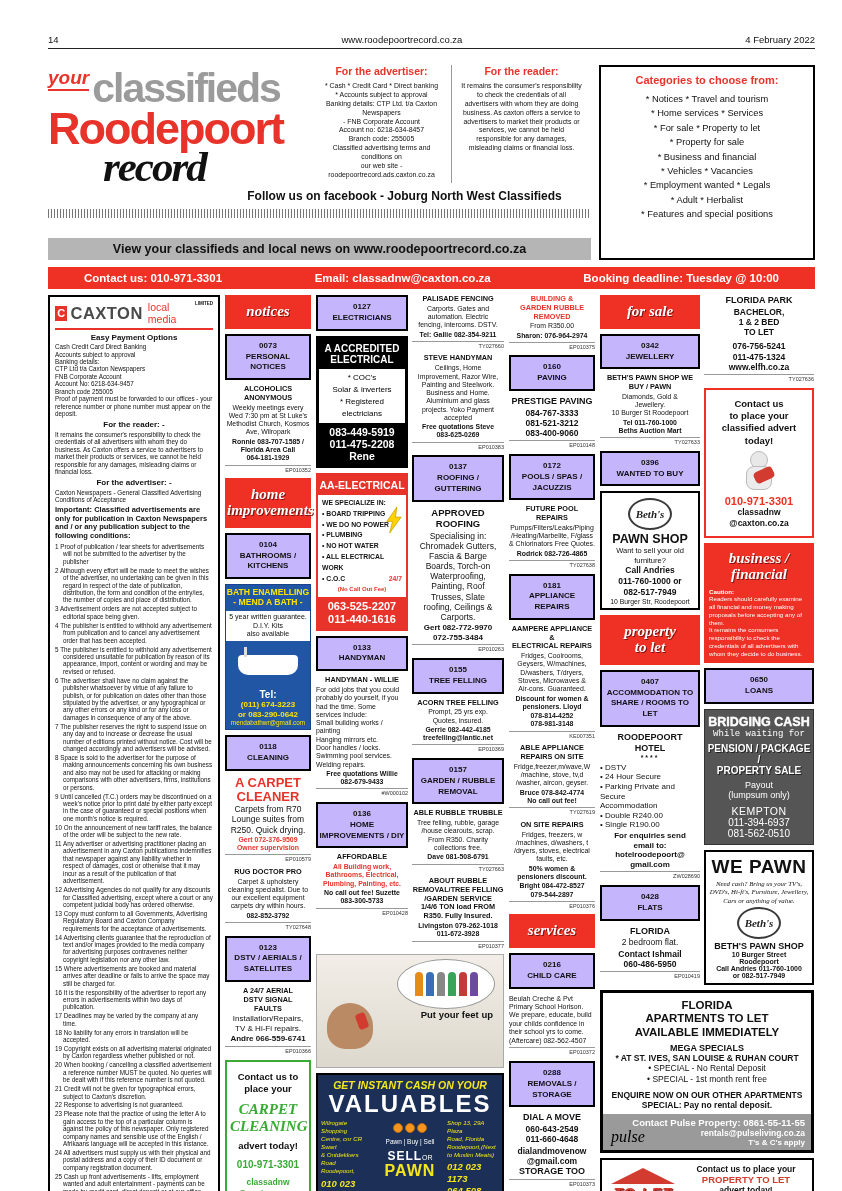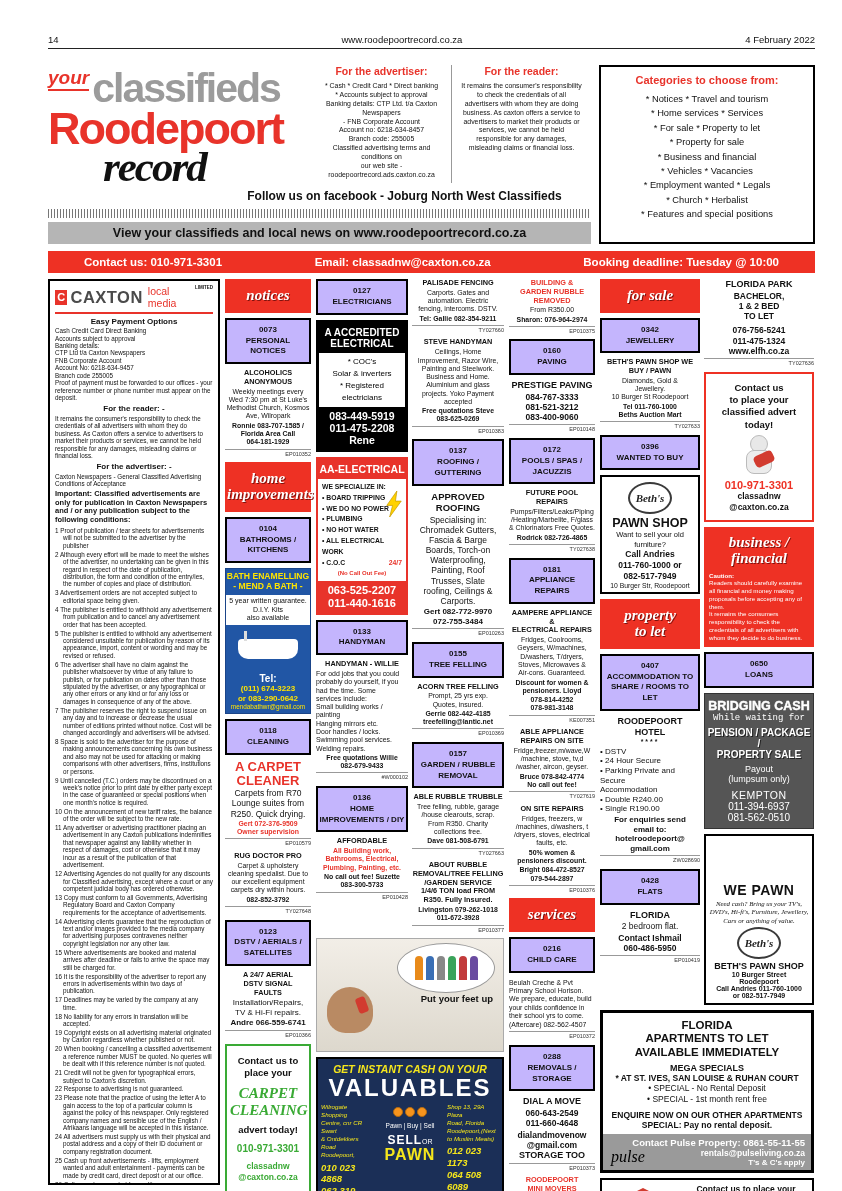--- a/index.html
+++ b/index.html
@@ -16,21 +16,21 @@
   .your{display:inline-block;color:#e8332a;font-style:italic;font-weight:bold;font-size:19px;border-bottom:2.5px solid #e8332a;margin-right:3px;vertical-align:18px;}
   .classifieds{color:#9b9b9b;font-weight:bold;font-size:41px;letter-spacing:-2px;}
   .roodep{color:#e8332a;font-weight:800;font-size:45px;letter-spacing:-2px;line-height:.95;margin-top:-4px;}
   .record{font-family:"Liberation Serif",serif;font-style:italic;font-weight:bold;font-size:43px;line-height:.75;margin-left:55px;letter-spacing:-2px;}
   .infocols{flex:1;display:flex;}
   .icol{flex:1;padding:0 8px;text-align:center;font-size:6.9px;line-height:1.3;}
   .icol.mid{border-left:1px solid #999;}
   .ititle{color:#e8332a;font-weight:bold;font-size:10.5px;margin-bottom:3px;}
   .fb{font-weight:bold;font-size:12px;text-align:center;padding:6px 0 4px 170px;}
   .barcode{height:9px;background:repeating-linear-gradient(90deg,#777 0 1px,transparent 1px 3px);margin-top:2px;}
-  .graybar{background:#b5b5b5;font-weight:bold;font-size:12.5px;text-align:center;padding:4px 0;margin-top:4px;}
+  .graybar{background:#b5b5b5;font-weight:bold;font-size:12.5px;text-align:center;padding:4px 0;margin-top:20px;}
   .catbox{width:204px;border:2px solid #000;padding:7px 4px;text-align:center;}
   .cattitle{color:#e8332a;font-weight:bold;font-size:11px;margin-bottom:6px;}
   .catlines div{font-size:9.3px;line-height:1.55;}
   
   .contactbar{background:#ee3124;color:#fff;font-weight:bold;font-size:11.5px;display:flex;justify-content:space-between;padding:5px 36px;margin-top:7px;}
   
   .main{display:flex;gap:5px;margin-top:6px;align-items:flex-start;}
   .col{display:flex;flex-direction:column;gap:5px;}
   .colA{width:172px;}
   .colB{width:86px;}
@@ -98,21 +98,21 @@
   .bizbanner .bt{font-family:"Liberation Serif",serif;font-style:italic;font-weight:bold;font-size:15px;text-align:center;line-height:1.05;text-shadow:1px 1px 0 #7d120e;}
   .bizbanner .caut{font-size:6.2px;line-height:1.25;margin-top:5px;text-align:left;}
   .bridging{background:#555;color:#fff;text-align:center;padding:5px 2px;border:1px solid #333;}
   .bridging .l1{font-weight:bold;font-size:12.5px;-webkit-text-stroke:.4px #fff;}
   .bridging .l2{font-size:9px;font-family:Liberation Mono, monospace;}
   .bridging .l3{font-weight:bold;font-size:10px;line-height:1.1;margin-top:4px;text-shadow:1px 1px 0 #222;}
   .bridging .l4{font-size:9px;margin-top:4px;line-height:1.15;}
   .bridging .l5{font-size:10.5px;margin-top:4px;letter-spacing:.5px;}
   .bridging .l6{font-size:10px;line-height:1.1;}
   .wepawn{border:2px solid #000;text-align:center;padding:4px 2px;}
-  .wepawn .wp{font-weight:bold;font-size:14px;letter-spacing:.5px;margin-top:42px;}
+  .wepawn .wp{font-weight:bold;font-size:19px;letter-spacing:.5px;}
   .wepawn .wt{font-family:"Liberation Serif",serif;font-style:italic;font-size:6.8px;line-height:1.25;margin:2px 0;}
   .bethlogo{width:40px;height:28px;border:2.5px solid #3a3a3a;border-radius:50%;margin:2px auto;display:flex;align-items:center;justify-content:center;font-family:"Liberation Serif",serif;font-style:italic;font-weight:bold;font-size:11px;color:#222;}
   .pawnshop{border:2px solid #000;text-align:center;padding:3px 2px;}
   .pawnshop .big{font-weight:bold;font-size:12.5px;}
   .pawnshop .q{font-size:7.5px;line-height:1.25;}
   .pawnshop .c{font-weight:bold;font-size:8.5px;line-height:1.3;}
   .pawnshop .a{font-size:6.8px;}
   .experts{position:relative;height:112px;border:1px solid #aaa;background:linear-gradient(180deg,#f2eee7,#ddd8cd);overflow:hidden;}
   .cloud{position:absolute;right:8px;top:4px;width:96px;height:48px;background:#fff;border:1.5px solid #999;border-radius:50%;display:flex;align-items:center;justify-content:center;gap:3px;}
   .wkr{width:8px;height:24px;border-radius:4px 4px 0 0;}
@@ -213,21 +213,21 @@
     <div class="catbox">
       <div class="cattitle">Categories to choose from:</div>
       <div class="catlines">
             <div>* Notices * Travel and tourism</div>
             <div>* Home services * Services</div>
             <div>* For sale * Property to let</div>
             <div>* Property for sale</div>
             <div>* Business and financial</div>
             <div>* Vehicles * Vacancies</div>
             <div>* Employment wanted * Legals</div>
-            <div>* Church * Herbalist</div>
+            <div>* Adult * Herbalist</div>
             <div>* Features and special positions</div>
           </div>
     </div>
   </div>
 
   <div class="contactbar">
     <span>Contact us: 010-971-3301</span>
     <span>Email: classadnw@caxton.co.za</span>
     <span>Booking deadline: Tuesday @ 10:00</span>
   </div>

